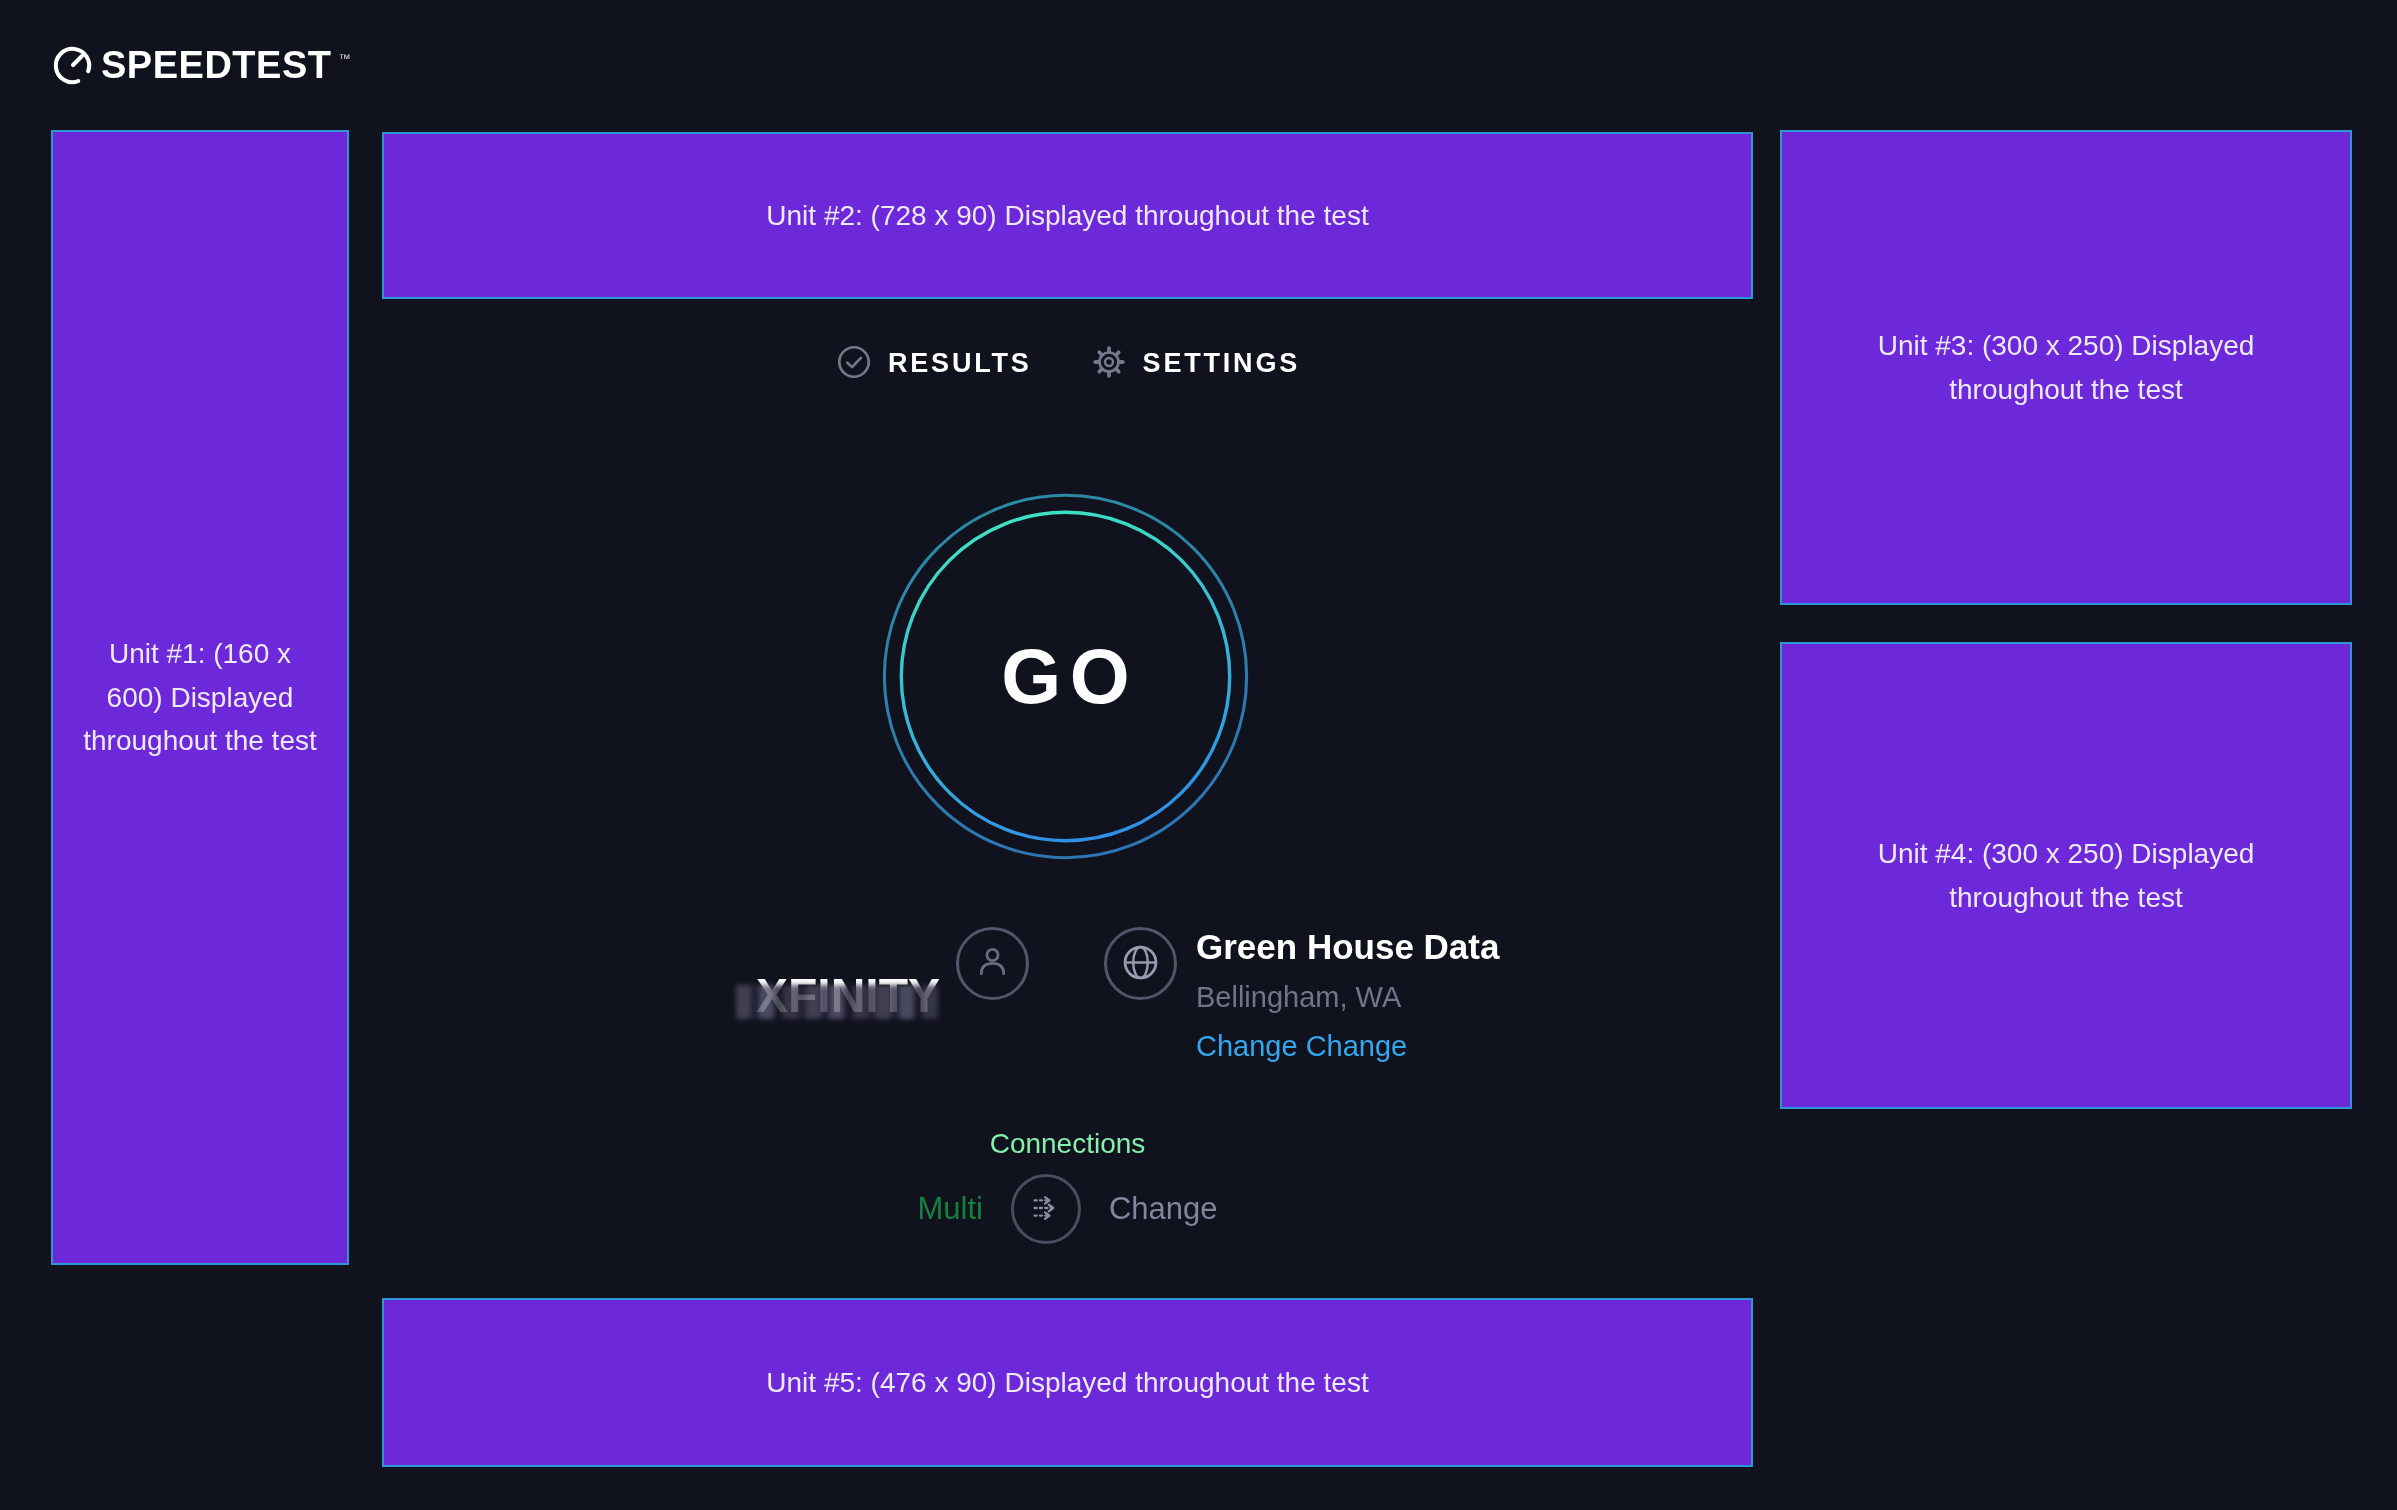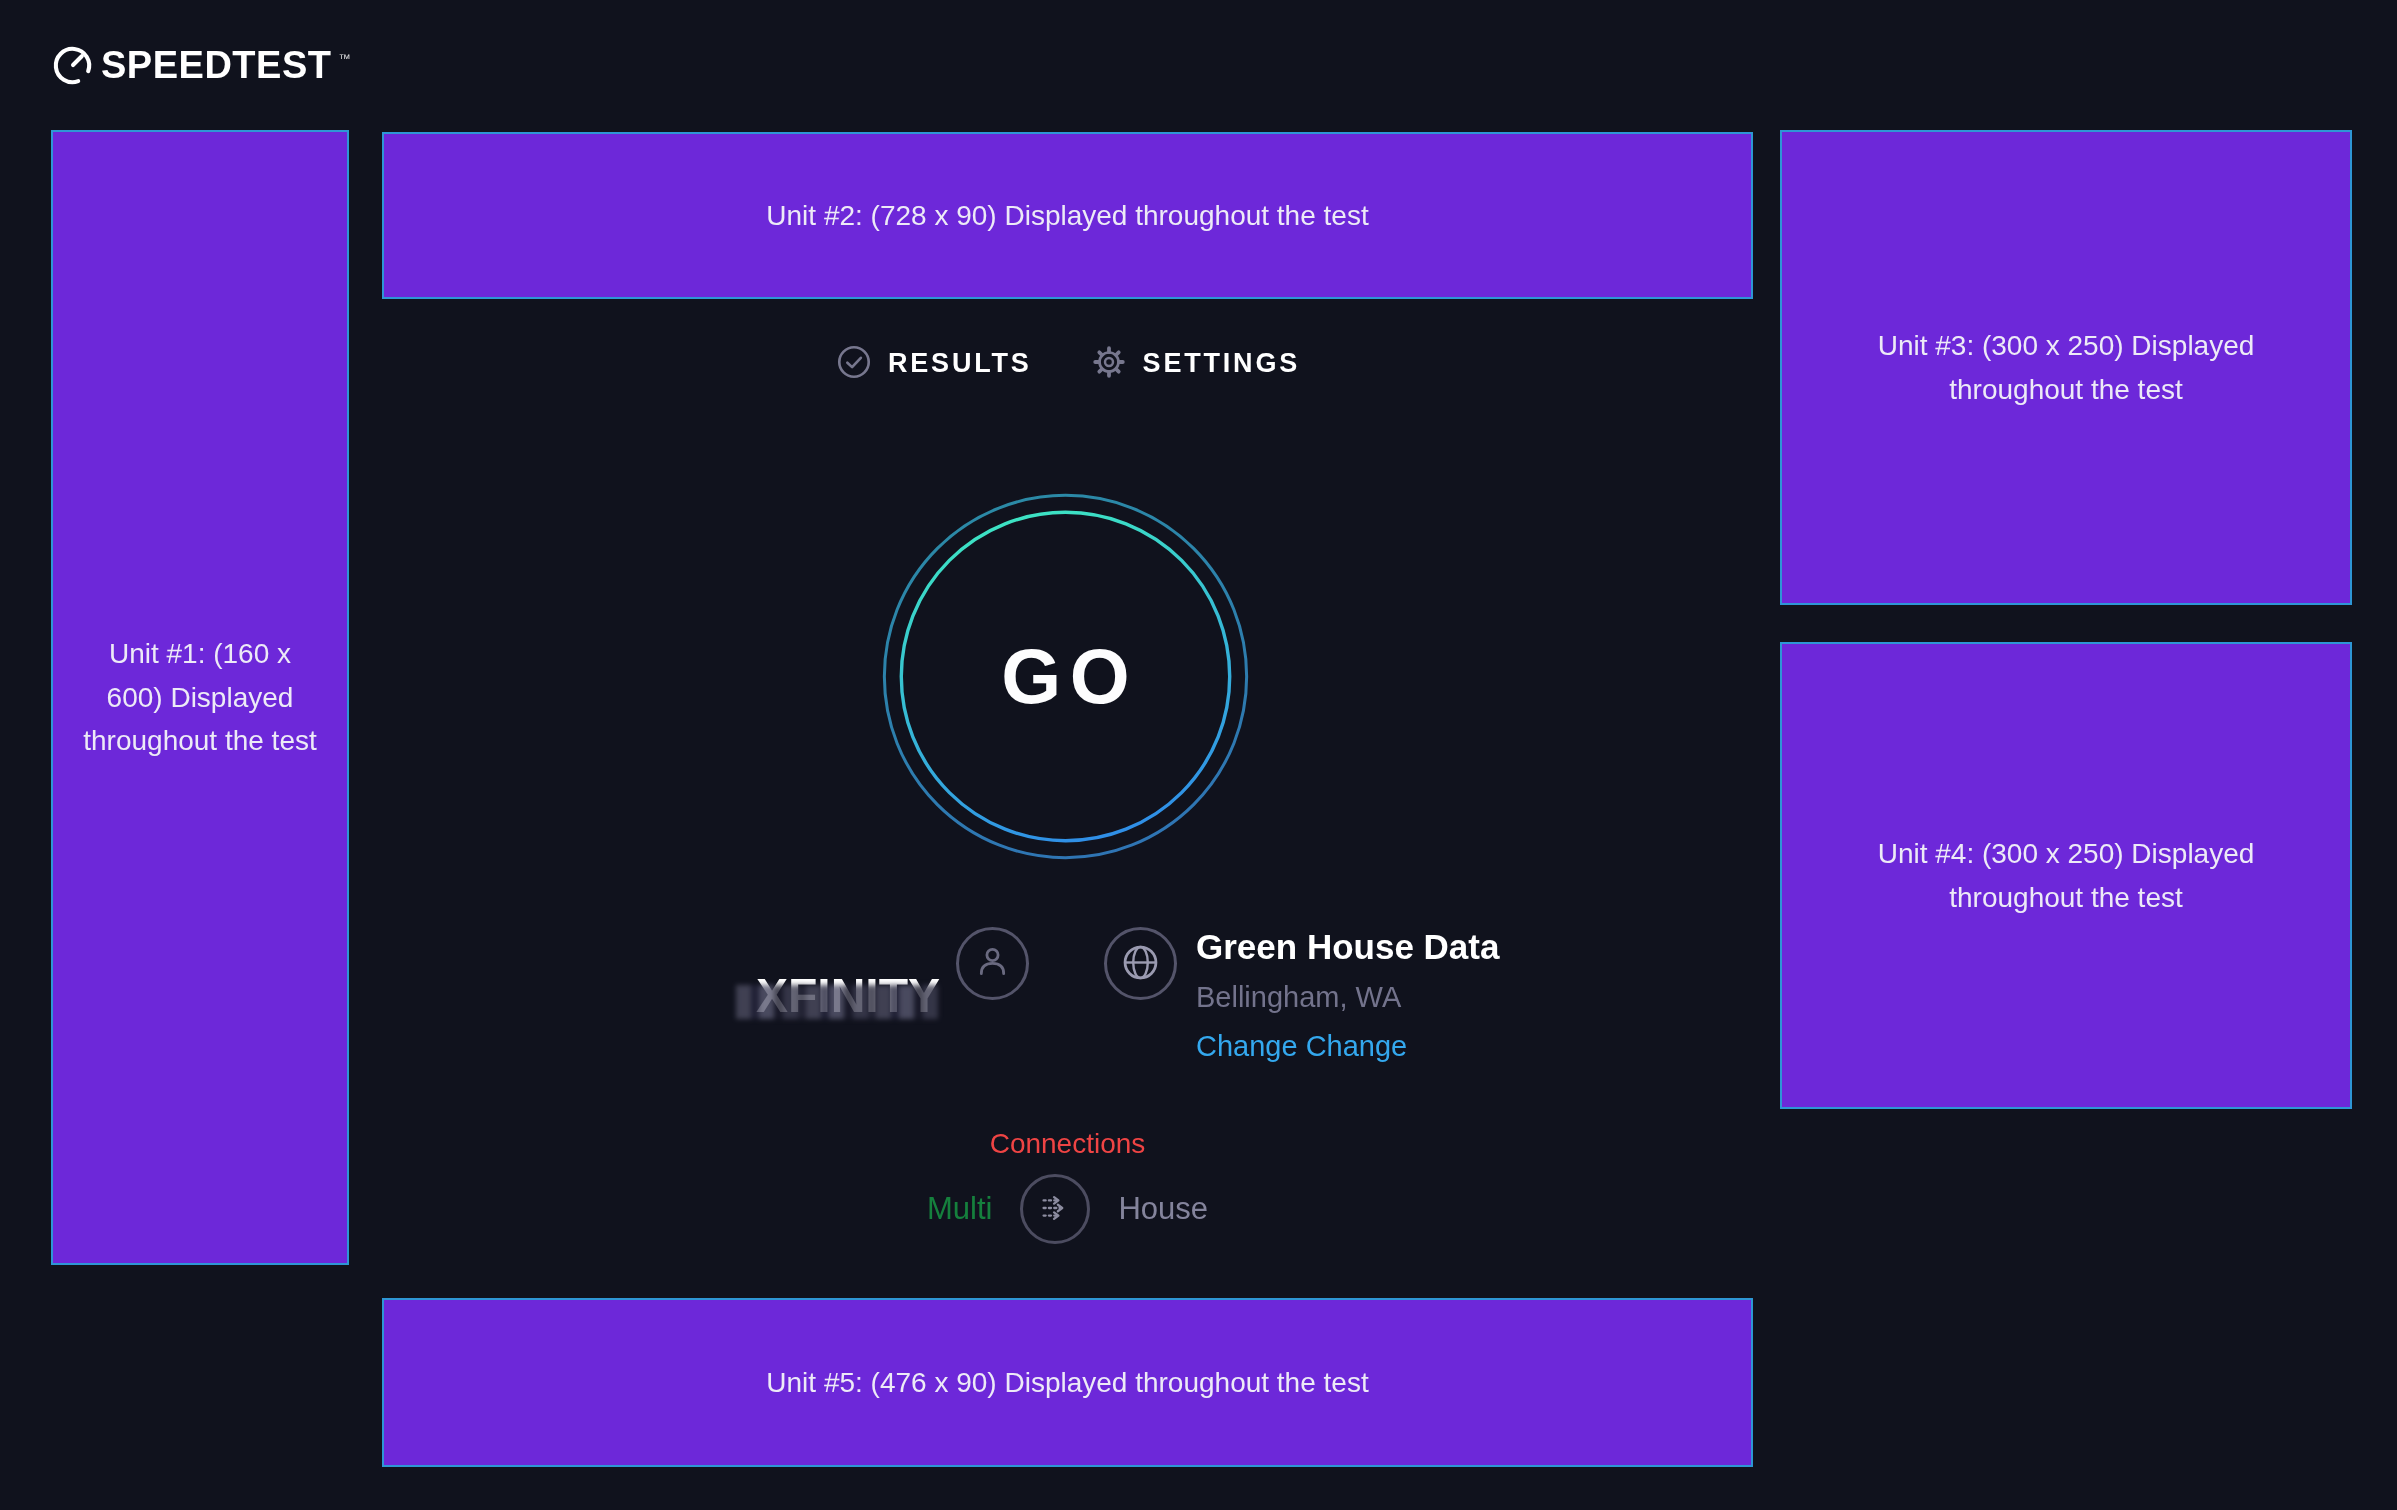--- a/index.html
+++ b/index.html
@@ -90,21 +90,21 @@
   }
   .isp-icon { left: 956px; top: 927px; }
   .server-icon { left: 1104px; top: 927px; }
   .server-name { position: absolute; left: 1196px; top: 927px; font-size: 35px; font-weight: 600; color: #ffffff; }
   .server-loc  { position: absolute; left: 1196px; top: 981px; font-size: 29px; color: #73738c; }
   .server-change { position: absolute; left: 1196px; top: 1030px; font-size: 29px; color: #34a8ee; cursor: pointer; }
 
   
   .conn-label {
     position: absolute; left: 382px; top: 1128px; width: 1371px;
-    text-align: center; font-size: 28px; color: #ef4444;
+    text-align: center; font-size: 28px; color: #86efac;
   }
   .conn-row {
     position: absolute; left: 382px; top: 1174px; width: 1371px;
     display: flex; align-items: center; justify-content: center; gap: 28px;
   }
   .conn-multi { font-size: 31px; font-weight: 500; color: #15803d; cursor: pointer; }
   .conn-single { font-size: 31px; color: #84849c; cursor: pointer; }
   .conn-toggle {
     width: 70px; height: 70px; border-radius: 50%;
     border: 3.8px solid #4c4c60;
@@ -228,15 +228,15 @@
       <svg width="40" height="40" viewBox="0 0 42 42" fill="none" stroke="#8c8ca0" stroke-width="2.4" stroke-linecap="round" stroke-linejoin="round">
         <line x1="9" y1="13" x2="22" y2="13" stroke-dasharray="2.2 3.4"></line>
         <path d="M20 9.6 L24.6 13 L20 16.4"></path>
         <line x1="9" y1="21" x2="26" y2="21" stroke-dasharray="2.2 3.4"></line>
         <path d="M24 17.6 L28.6 21 L24 24.4"></path>
         <line x1="9" y1="29" x2="22" y2="29" stroke-dasharray="2.2 3.4"></line>
         <path d="M20 25.6 L24.6 29 L20 32.4"></path>
       </svg>
     </span>
   </span>
-  <span class="conn-single">House</span>
+  <span class="conn-single">Change</span>
 </div>
 
 
 </body></html>

